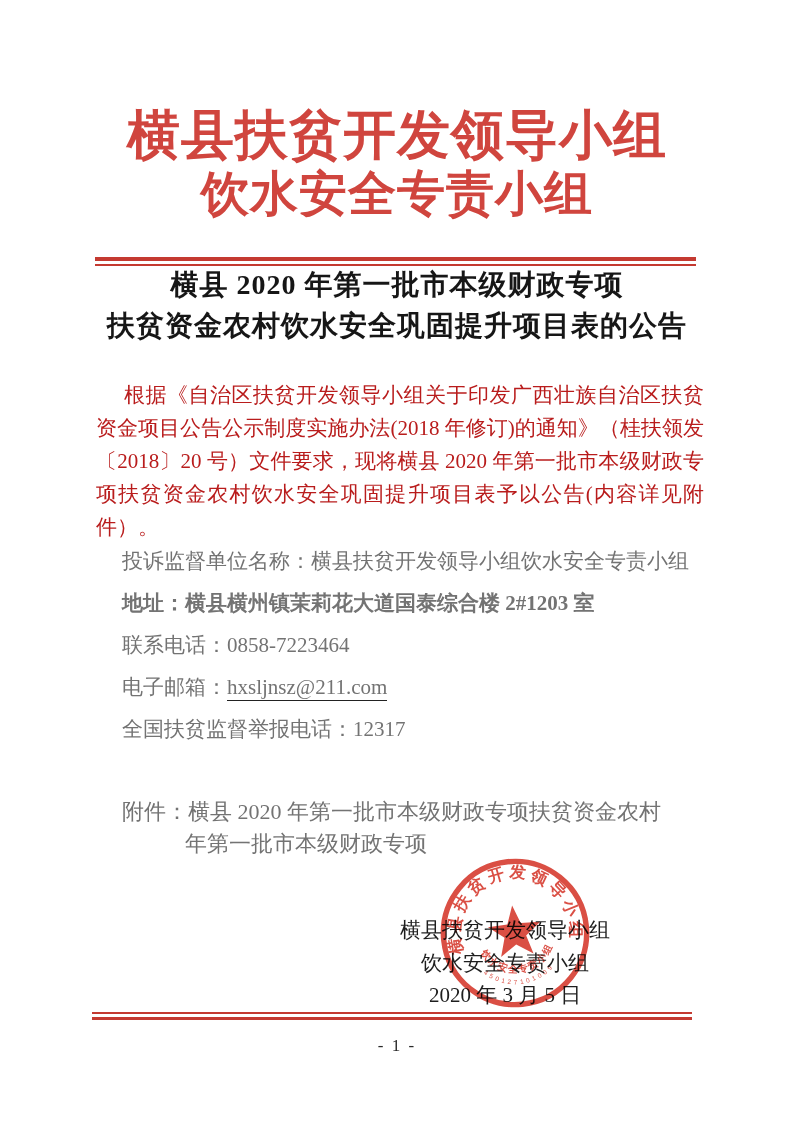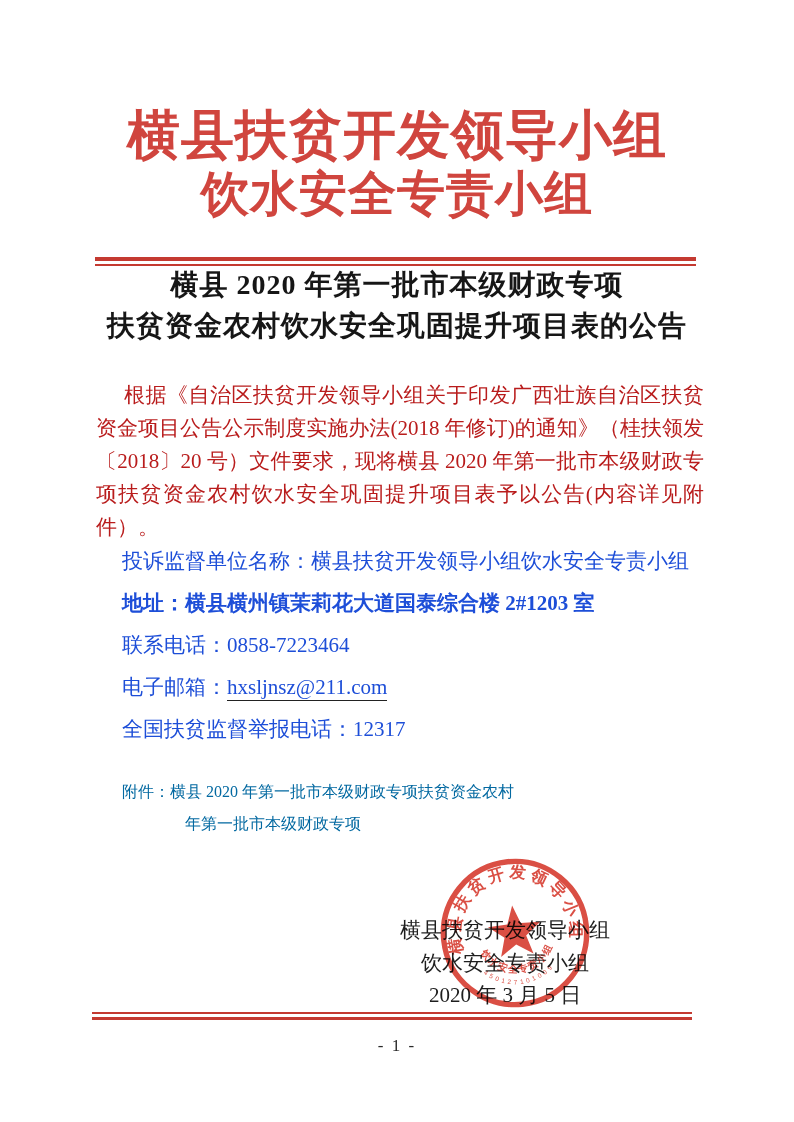--- a/index.html
+++ b/index.html
@@ -46,32 +46,32 @@
   
   .body-par{
     position:absolute;top:379px;left:96px;width:608px;
     font-size:21px;line-height:33px;
     text-align:justify;
     text-indent:28px;
     color:#b91c1c;
   }
   .contact-line{
     position:absolute;left:122px;
-    font-size:21px;white-space:nowrap;color:#1d4ed8;
+    font-size:21px;white-space:nowrap;color:#737373;
   }
   .c1{top:547px;} .c2{top:589px;font-weight:bold;} .c3{top:631px;} .c4{top:673px;} .c5{top:715px;text-align:right;}
   .email-underline{
     border-bottom:1.6px solid #222;
     padding-bottom:1px;
   }
 
   
   .attach{
-    position:absolute;top:776px;left:122px;width:560px;
-    font-size:16px;line-height:31.5px;color:#0369a1;
+    position:absolute;top:796px;left:122px;width:560px;
+    font-size:22px;line-height:31.5px;color:#737373;
   }
   .attach .wrap2{margin-left:63px;}
 
   
   .signature{
     position:absolute;top:914px;left:346px;width:318px;
     text-align:center;font-size:21px;line-height:32.5px;
     color:#1e1e1e;white-space:nowrap;
   }
 

